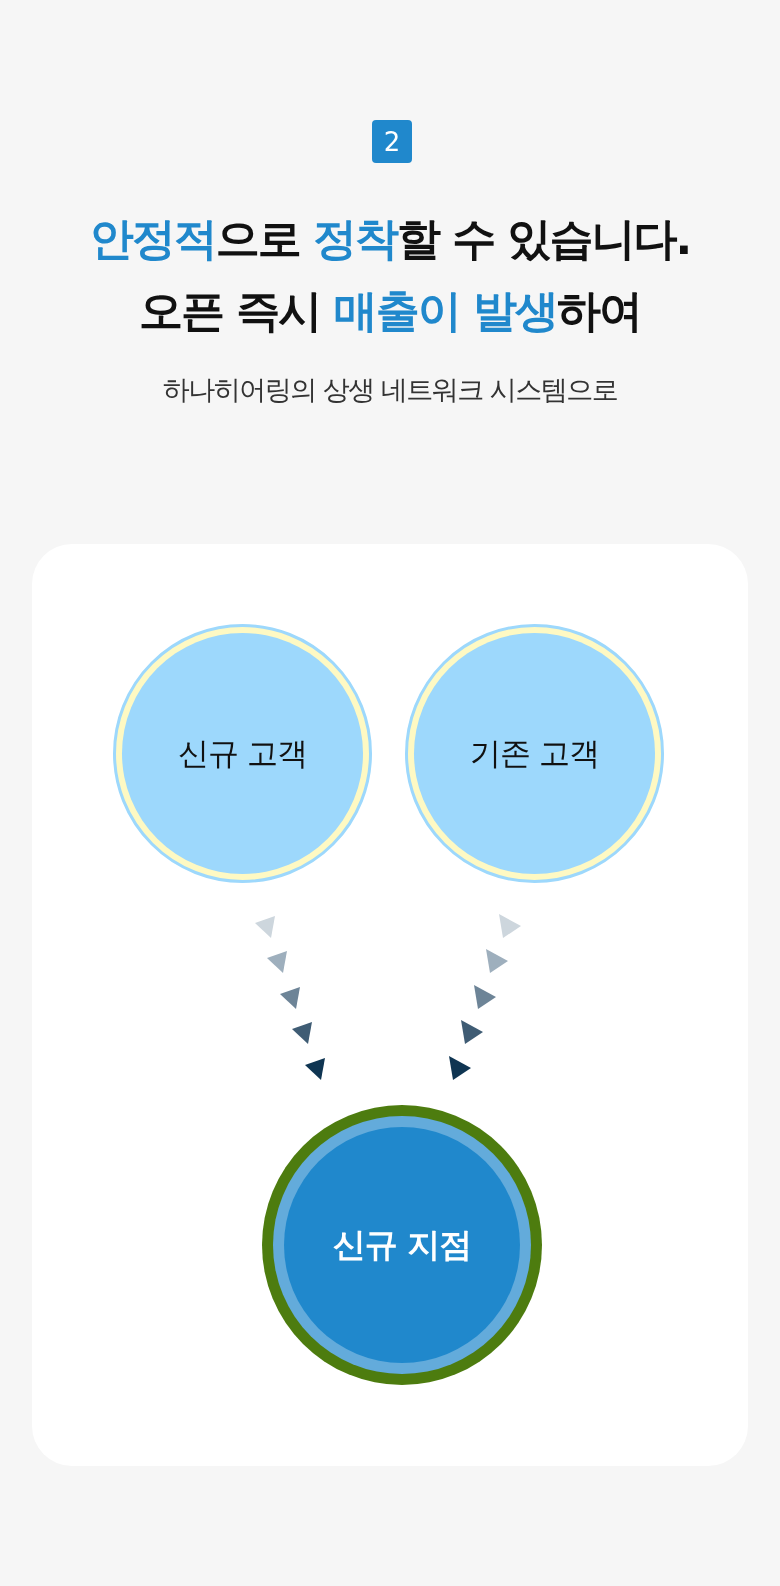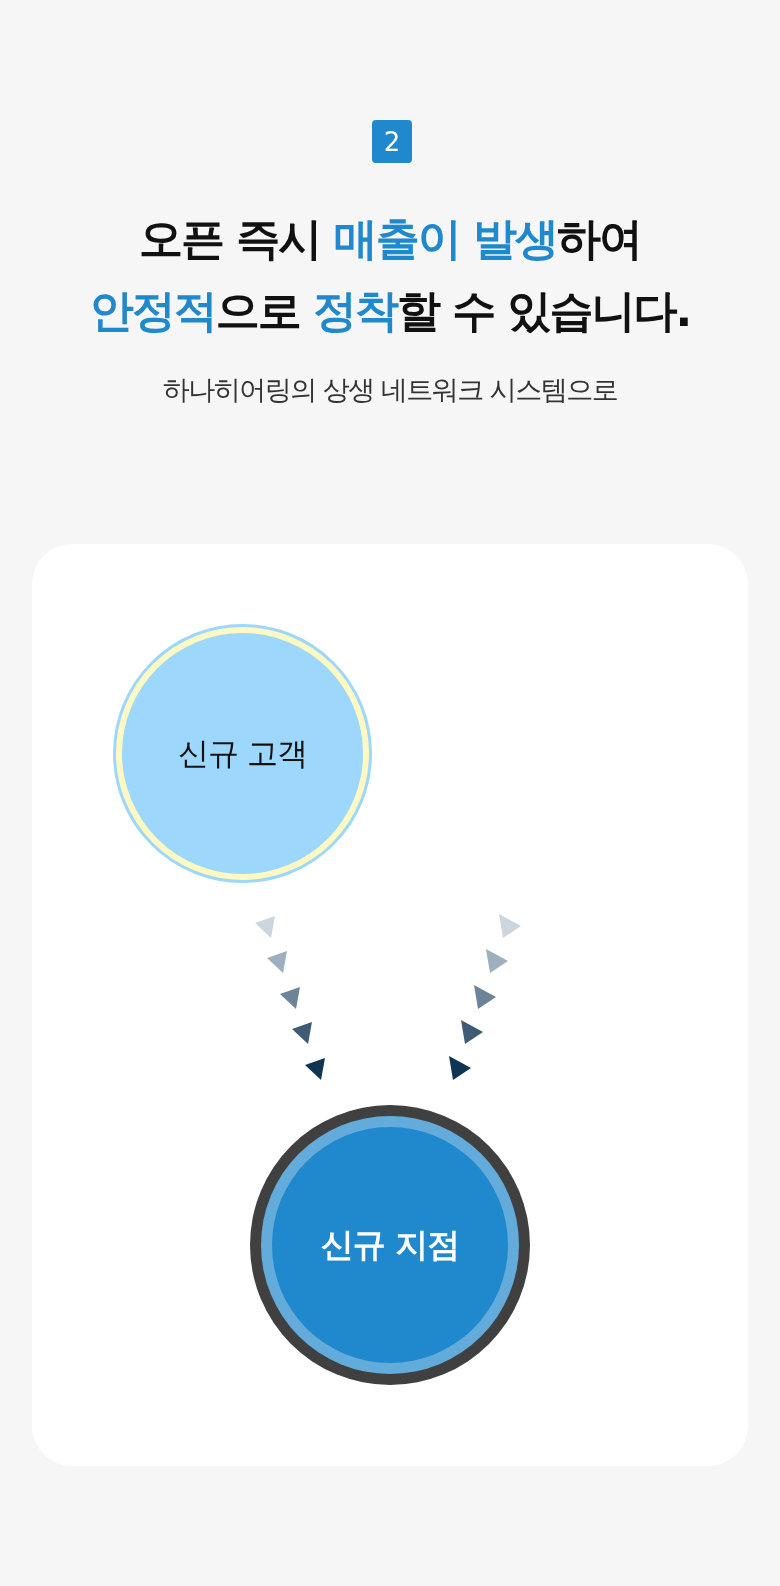--- a/index.html
+++ b/index.html
@@ -49,23 +49,23 @@
       background: #9dd8fc;
       display: flex; align-items: center; justify-content: center;
       font-size: 31px; font-weight: 500; color: #111; letter-spacing: -1px;
     }
     .circle-new { left: 81px; top: 80px; }
     .circle-existing { left: 373px; top: 80px; }
     .arrow {
       position: absolute; width: 24px; height: 24px;
     }
     .branch-outer {
-      position: absolute; left: 218px; top: 561px;
+      position: absolute; left: 230px; top: 561px;
       width: 280px; height: 280px; border-radius: 50%;
-      background: #404040;
+      background: #4d7c0f;
     }
     .branch-mid {
       position: absolute; left: 11px; top: 11px; right: 11px; bottom: 11px;
       border-radius: 50%; background: #63abdb;
     }
     .branch-inner {
       position: absolute; left: 11px; top: 11px; right: 11px; bottom: 11px;
       border-radius: 50%; background: #2088cc;
       display: flex; align-items: center; justify-content: center;
       color: #fff; font-size: 33px; font-weight: 600; letter-spacing: -1px;
@@ -73,37 +73,40 @@
   </style>
 </head>
 <body>
 
 <div class="badge">
   <span>2</span>
 </div>
 
 <div class="headline">
   <div>
-    <span>오픈 즉시 </span><span class="hl">매출이 발생</span><span>하여</span>
+    <span class="hl">안정적</span><span>으로 </span><span class="hl">정착</span><span>할 수 있습니다.</span>
   </div>
   <div>
-    <span class="hl">안정적</span><span>으로 </span><span class="hl">정착</span><span>할 수 있습니다.</span>
+    <span>오픈 즉시 </span><span class="hl">매출이 발생</span><span>하여</span>
   </div>
 </div>
 
 <div class="subtitle">
   <div>하나히어링의 상생 네트워크 시스템으로</div>
 </div>
 
 <div class="card">
 
   <div class="customer-circle circle-new">
     <div class="inner">신규 고객</div>
   </div>
 
+  <div class="customer-circle circle-existing">
+    <div class="inner">기존 고객</div>
+  </div>
 
   <svg class="arrow" style="left:221px; top:370px;" viewBox="0 0 24 24">
       <polygon points="2,9 22,2 18,24" fill="#cdd6dd"></polygon>
     </svg>
   <svg class="arrow" style="left:233px; top:405px;" viewBox="0 0 24 24">
       <polygon points="2,9 22,2 18,24" fill="#9eafbd"></polygon>
     </svg>
   <svg class="arrow" style="left:246px; top:441px;" viewBox="0 0 24 24">
       <polygon points="2,9 22,2 18,24" fill="#6d8497"></polygon>
     </svg>

